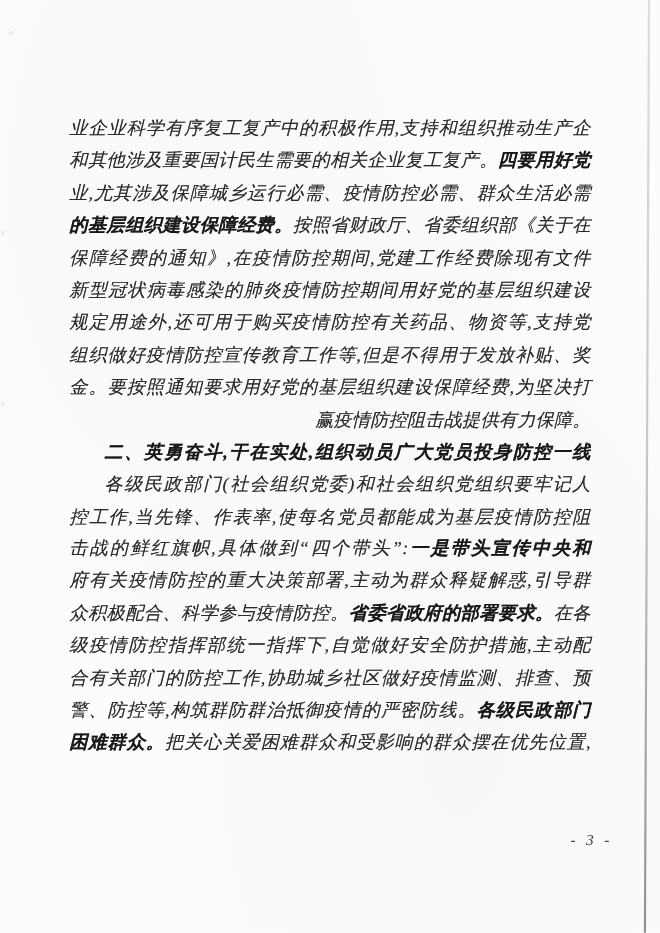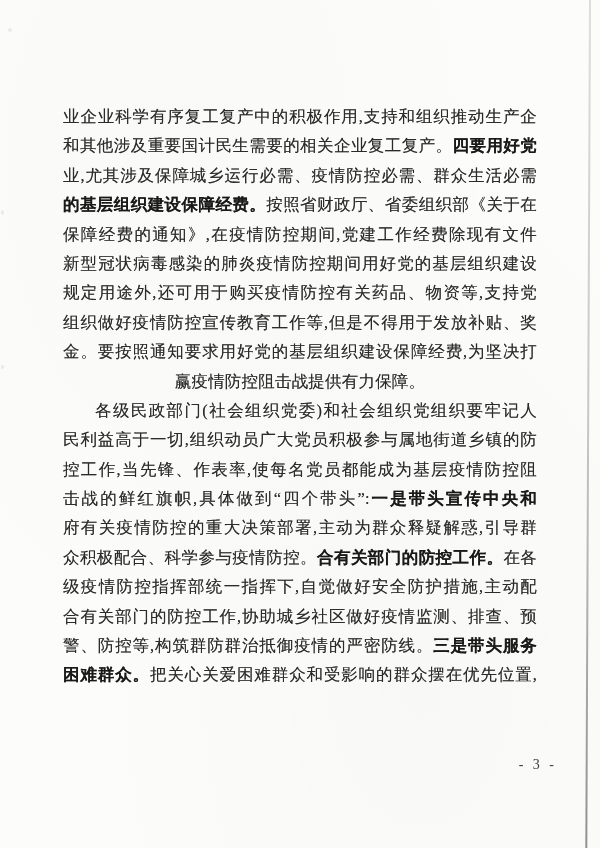--- a/index.html
+++ b/index.html
@@ -14,34 +14,35 @@
     position: relative;
     overflow: hidden;
   }
   .page {
     position: absolute;
     inset: 0;
     background:
       radial-gradient(ellipse at 30% 20%, rgba(0,0,0,0.012), transparent 60%),
       radial-gradient(ellipse at 70% 80%, rgba(0,0,0,0.015), transparent 60%),
       #fcfcfb;
+    font-style: italic;
   }
   .doc {
     position: absolute;
     left: 63px;
     top: 102px;
     width: 474px;
     color: #2b2b2b;
     text-shadow: 0 0 0.5px rgba(45,45,45,0.55);
   }
   .line {
     height: 29.4px;
     line-height: 29.4px;
     font-size: 16.5px;
-    text-align: center;
+    text-align: right;
     white-space: nowrap;
     letter-spacing: 0.2px;
   }
   .line.justify {
     white-space: normal;
     text-align: justify;
     text-align-last: justify;
     text-justify: inter-character;
   }
   .line.indent {
@@ -87,29 +88,29 @@
       <div class="line justify"><span class="seg">业企业科学有序复工复产中的积极作用,支持和组织推动生产企</span></div>
       <div class="line justify"><span class="seg">和其他涉及重要国计民生需要的相关企业复工复产。</span><span class="seg bold">四要用好党</span></div>
       <div class="line justify"><span class="seg">业,尤其涉及保障城乡运行必需、疫情防控必需、群众生活必需</span></div>
       <div class="line justify"><span class="seg bold">的基层组织建设保障经费。</span><span class="seg">按照省财政厅、省委组织部《关于在</span></div>
       <div class="line justify"><span class="seg">保障经费的通知》,在疫情防控期间,党建工作经费除现有文件</span></div>
       <div class="line justify"><span class="seg">新型冠状病毒感染的肺炎疫情防控期间用好党的基层组织建设</span></div>
       <div class="line justify"><span class="seg">规定用途外,还可用于购买疫情防控有关药品、物资等,支持党</span></div>
       <div class="line justify"><span class="seg">组织做好疫情防控宣传教育工作等,但是不得用于发放补贴、奖</span></div>
       <div class="line justify"><span class="seg">金。要按照通知要求用好党的基层组织建设保障经费,为坚决打</span></div>
       <div class="line"><span class="seg">赢疫情防控阻击战提供有力保障。</span></div>
+      <div class="line justify indent"><span class="seg bold">二、英勇奋斗,干在实处,组织动员广大党员投身防控一线</span></div>
       <div class="line justify indent"><span class="seg">各级民政部门(社会组织党委)和社会组织党组织要牢记人</span></div>
-      <div class="line justify"><span class="seg">民利益高于一切,组织动员广大党员积极参与属地街道乡镇的防</span></div>
       <div class="line justify"><span class="seg">控工作,当先锋、作表率,使每名党员都能成为基层疫情防控阻</span></div>
       <div class="line justify"><span class="seg">击战的鲜红旗帜,具体做到“四个带头”:</span><span class="seg bold">一是带头宣传中央和</span></div>
       <div class="line justify"><span class="seg">府有关疫情防控的重大决策部署,主动为群众释疑解惑,引导群</span></div>
-      <div class="line justify"><span class="seg">众积极配合、科学参与疫情防控。</span><span class="seg bold">合有关部门的防控工作。</span><span class="seg">在各</span></div>
+      <div class="line justify"><span class="seg">众积极配合、科学参与疫情防控。</span><span class="seg bold">省委省政府的部署要求。</span><span class="seg">在各</span></div>
       <div class="line justify"><span class="seg">级疫情防控指挥部统一指挥下,自觉做好安全防护措施,主动配</span></div>
       <div class="line justify"><span class="seg">合有关部门的防控工作,协助城乡社区做好疫情监测、排查、预</span></div>
-      <div class="line justify"><span class="seg">警、防控等,构筑群防群治抵御疫情的严密防线。</span><span class="seg bold">三是带头服务</span></div>
+      <div class="line justify"><span class="seg">警、防控等,构筑群防群治抵御疫情的严密防线。</span><span class="seg bold">各级民政部门</span></div>
       <div class="line justify"><span class="seg bold">困难群众。</span><span class="seg">把关心关爱困难群众和受影响的群众摆在优先位置,</span></div>
     </div>
   <div class="page-number">- 3 -</div>
   <div class="scan-edge"></div>
   <div class="speck" style="left:8px; top:28px; width:4px; height:4px;"></div>
   <div class="speck" style="left:1px; top:210px; width:3px; height:5px;"></div>
   <div class="speck" style="left:1px; top:365px; width:3px; height:4px;"></div>
 </div>
 
 </body></html>

